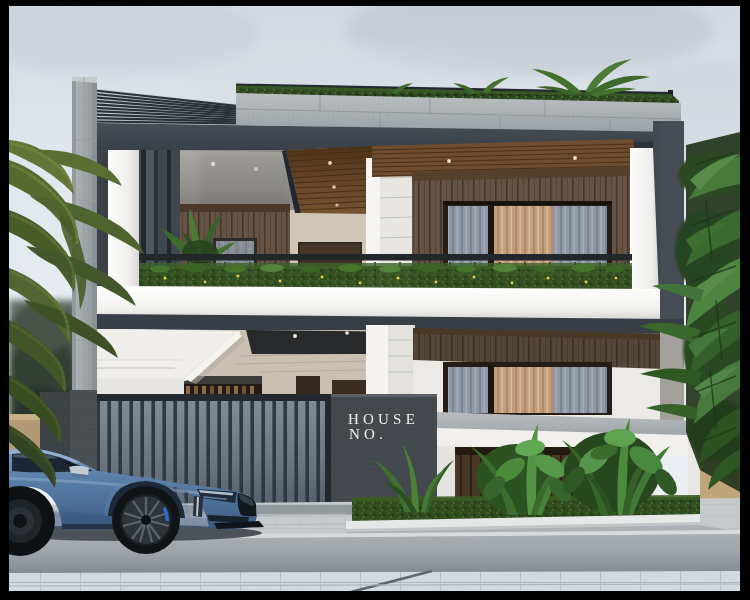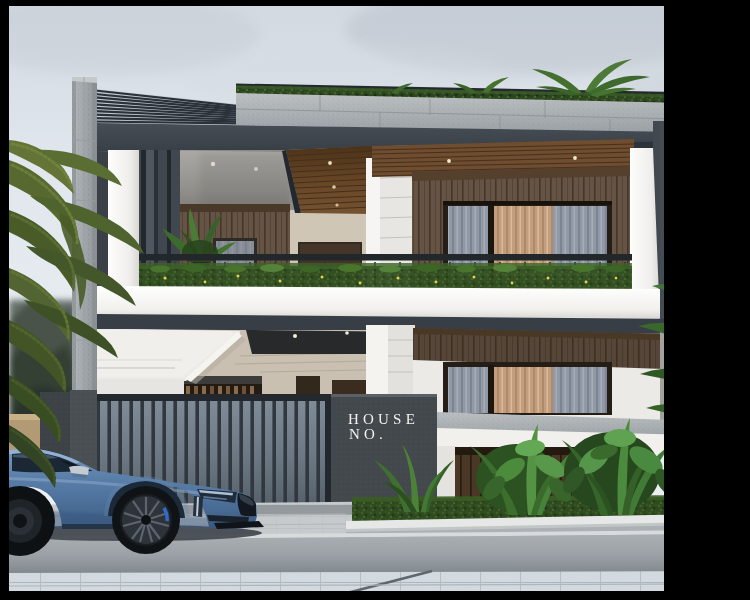--- a/index.html
+++ b/index.html
@@ -1,16 +1,16 @@
 <!DOCTYPE html>
 <html><head>
 <meta charset="utf-8">
 <style>
   html,body{margin:0;padding:0;background:#000;}
-  #stage{position:relative;width:664px;height:600px;background:#000;overflow:hidden;font-family:"Liberation Sans",sans-serif;}
+  #stage{position:relative;width:750px;height:600px;background:#000;overflow:hidden;font-family:"Liberation Sans",sans-serif;}
   svg{display:block;}
 </style>
 </head>
 <body>
 <div id="stage">
 <svg width="750" height="600" viewBox="0 0 750 600">
 <defs>
   <linearGradient id="sky" x1="0" y1="0" x2="0" y2="1">
     <stop offset="0" stop-color="#d2d9e1"></stop>
     <stop offset="0.25" stop-color="#e0e6ec"></stop>

